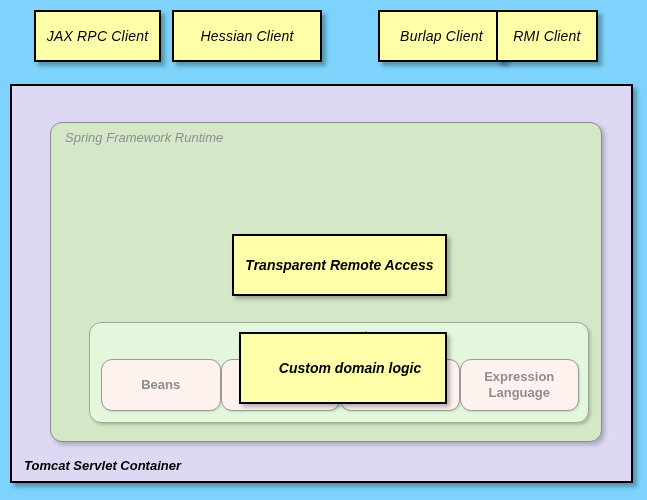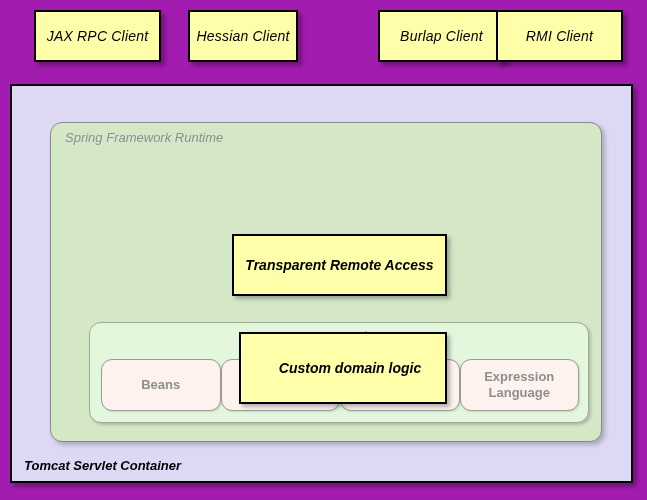--- a/index.html
+++ b/index.html
@@ -8,43 +8,43 @@
     width: 647px; height: 500px;
     background: #ffffff;
     font-family: "Liberation Sans", sans-serif;
     overflow: hidden;
   }
 
   #canvas {
     position: relative;
     width: 647px;
     height: 500px;
-    background: #a21caf;
+    background: #7dd3fc;
   }
 
   
   .client-box {
     position: absolute;
     top: 10px;
     height: 52px;
     background: #ffffaa;
     border: 2px solid #000000;
     box-shadow: 4px 4px 4px rgba(0,0,0,0.30);
     display: flex;
     align-items: center;
     justify-content: center;
     font-style: italic;
     font-size: 14px;
     color: #000000;
     letter-spacing: 0.2px;
   }
   #client-0 { left: 34px;  width: 127px; }
-  #client-1 { left: 188px; width: 110px; }
+  #client-1 { left: 172px; width: 150px; }
   #client-2 { left: 342px; width: 127px; margin-left: 36px; }
-  #client-3 { left: 496px; width: 127px; }
+  #client-3 { left: 496px; width: 102px; }
 
   
   #tomcat-container {
     position: absolute;
     left: 10px;
     top: 84px;
     width: 623px;
     height: 399px;
     background: #ddd9f5;
     border: 2px solid #000000;

